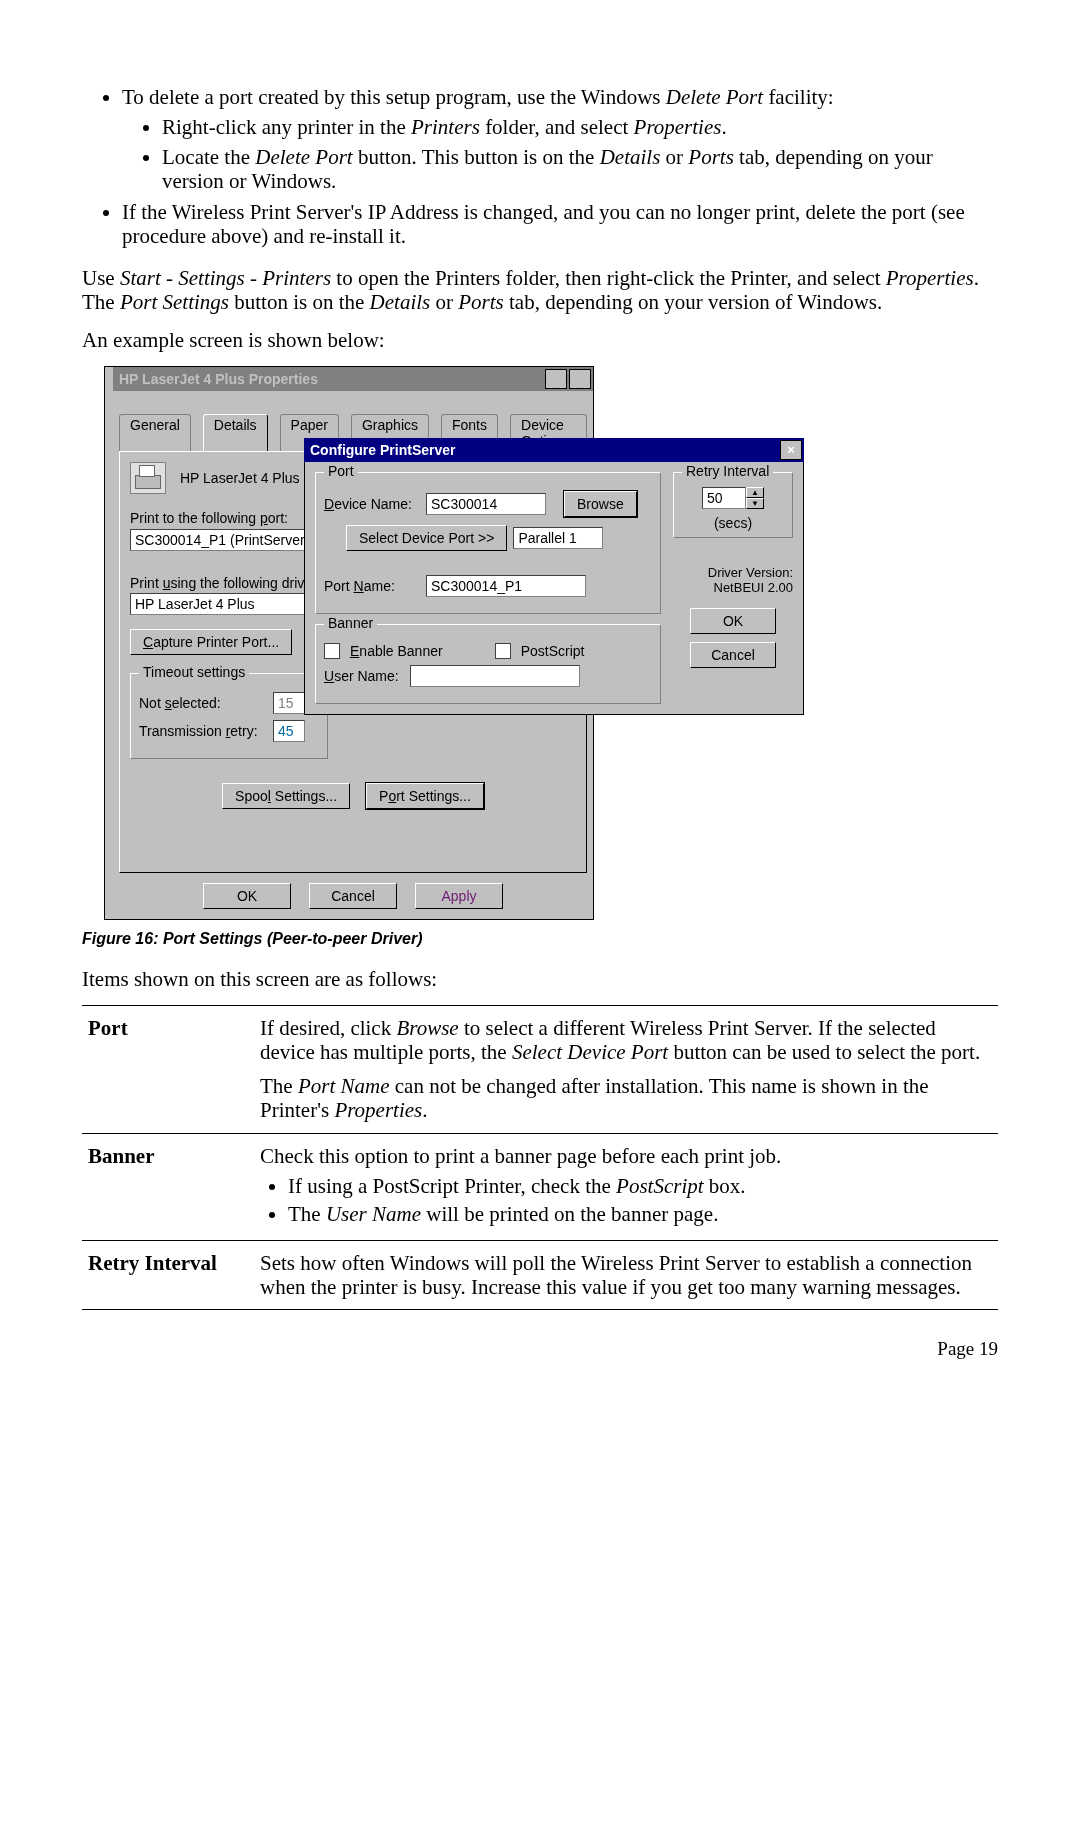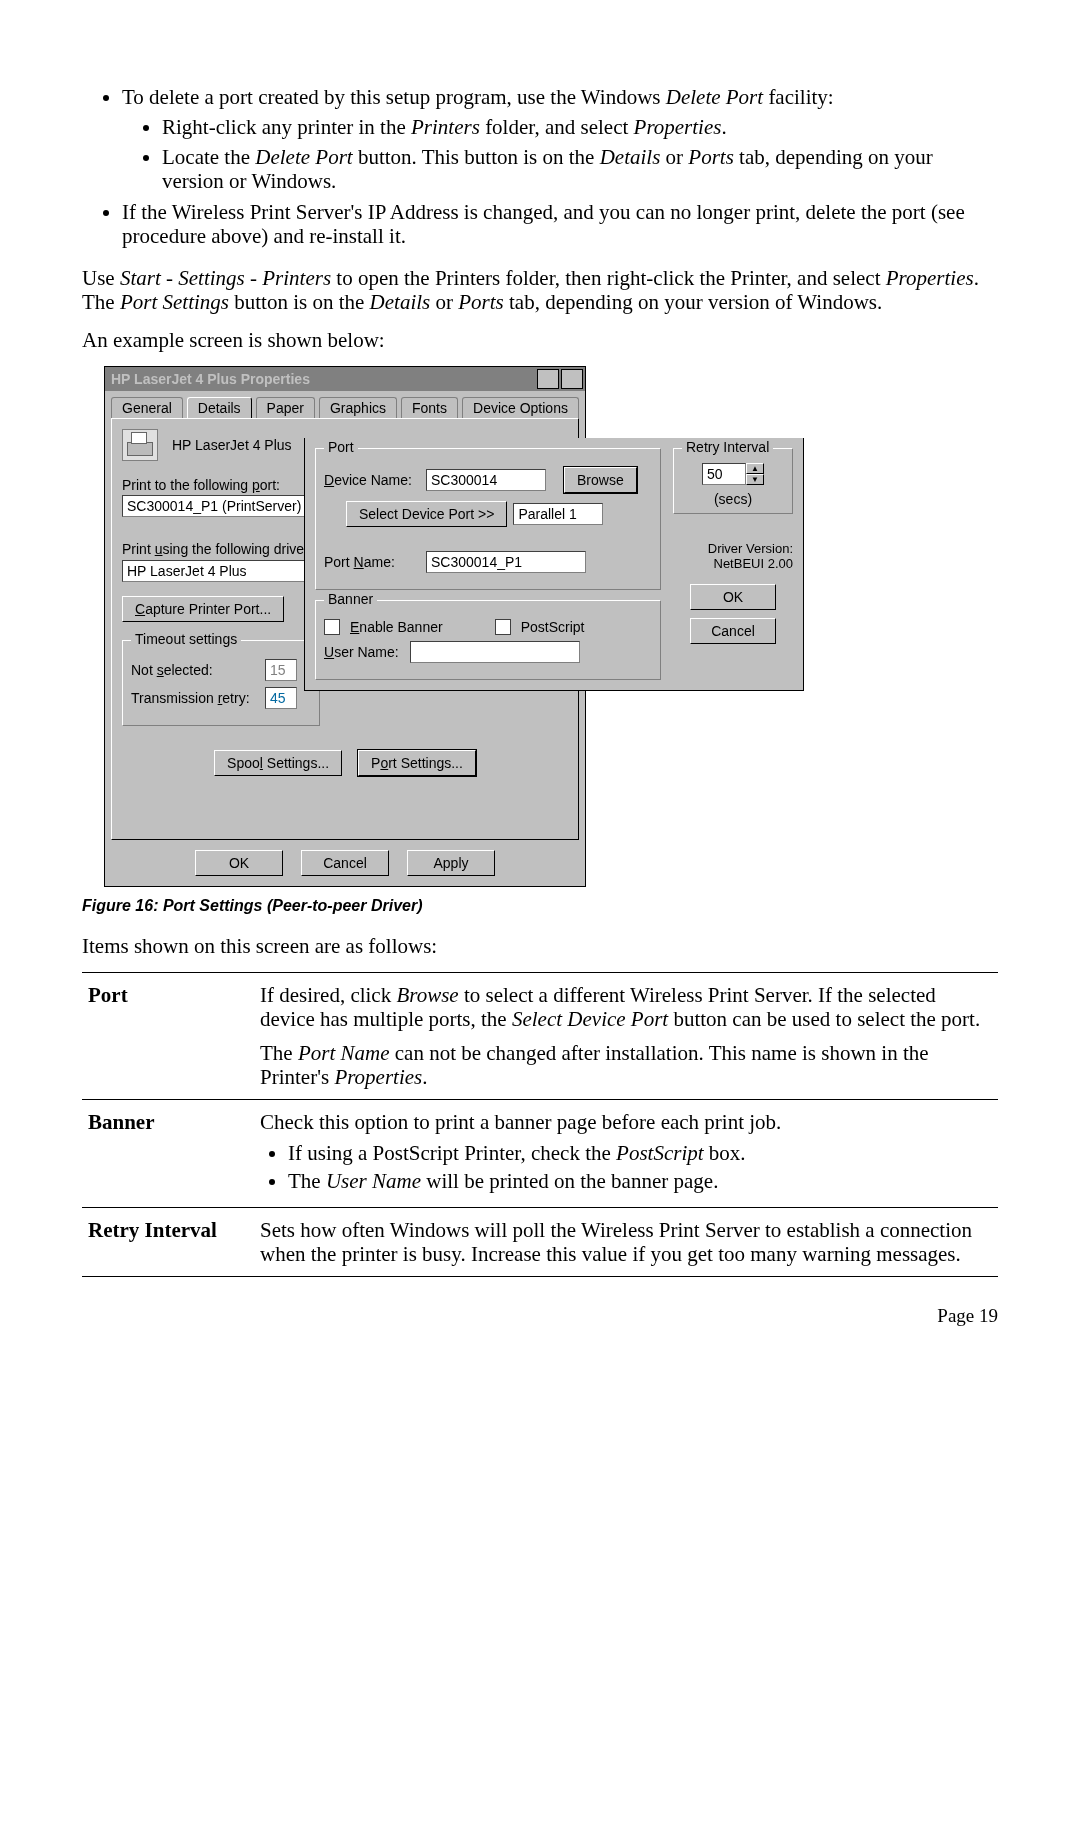--- a/index.html
+++ b/index.html
@@ -10,35 +10,35 @@
 ul.sub>li{margin-bottom:6px}
 .italic{font-style:italic}
 h2.section{font-family:Arial,Helvetica,sans-serif;font-weight:bold;font-size:22px;margin:24px 0 18px 0}
 p{margin:0 0 14px 0}
 .fig-area{width:700px;margin:14px 0 6px 22px;font-family:"MS Sans Serif",Tahoma,Arial,sans-serif;font-size:14px;position:relative}
 .win{border:1px solid #000;background:#c0c0c0;position:relative}
 .titlebar{display:flex;align-items:center;height:24px;background:#808080;color:#c0c0c0;font-weight:bold;padding:0 2px 0 6px}
 .titlebar.active{background:#000080;color:#fff}
 .titlebar .tt{flex:1}
 .tbtn{width:20px;height:18px;background:#c0c0c0;border:1px solid #000;margin-left:2px;display:flex;align-items:center;justify-content:center;font-family:Arial;font-size:13px;font-weight:bold}
-.tabs{display:flex;gap:4px;margin:6px 6px 0 6px}
+.tabs{display:flex;gap:12px;margin:23px 6px 0 6px}
 .tab{border:1px solid #808080;border-bottom:none;padding:2px 10px;background:#c0c0c0;border-top-left-radius:3px;border-top-right-radius:3px;font-size:14px}
 .tab.active{border-color:#fff #000 #c0c0c0 #fff;background:#c0c0c0}
 .tabbody{margin:0 6px 6px 6px;border:1px solid #808080;border-top-color:#fff;border-left-color:#fff;border-right-color:#000;border-bottom-color:#000;background:#c0c0c0;padding:10px 10px 12px 10px;position:relative}
 .printer-row{display:flex;align-items:center;gap:14px;margin-bottom:16px}
 .picon{width:34px;height:30px;border:1px solid #808080;background:#e0e0e0;position:relative}
 .picon::before{content:"";position:absolute;left:4px;top:12px;width:24px;height:12px;background:#bbb;border:1px solid #666}
 .picon::after{content:"";position:absolute;left:8px;top:2px;width:14px;height:10px;background:#fff;border:1px solid #666}
 .lbl{font-size:14px;margin-bottom:2px}
 .field{background:#fff;border:1px solid #808080;border-top-color:#404040;border-left-color:#404040;height:22px;line-height:20px;padding:0 4px;font-size:14px;box-sizing:border-box}
 .w180{width:190px}
 .btn95{background:#c0c0c0;border:1px solid #000;border-top-color:#fff;border-left-color:#fff;height:26px;padding:0 12px;font-size:14px;min-width:78px}
 .btn95.small{min-width:0}
 .btn95.def{outline:1px solid #000}
-.btn95.disabled{color:#000000}
+.btn95.disabled{color:#701a75}
 .groupbox{border:1px solid #808080;border-top-color:#fff;border-left-color:#fff;margin-top:18px;padding:18px 8px 10px 8px;position:relative}
 .groupbox>.legend{position:absolute;top:-10px;left:8px;background:#c0c0c0;padding:0 4px;font-size:14px}
 .row{display:flex;align-items:center;gap:6px;margin-bottom:6px}
 .bottom-btns{display:flex;justify-content:center;gap:16px;margin-top:10px}
 .dlg-btns{display:flex;justify-content:center;gap:18px;margin:10px 0 0 0}
 .configure{position:absolute;left:200px;top:72px;width:500px}
 .cfg-body{background:#c0c0c0;border:1px solid #000;border-top:none;padding:10px}
 .cfg .groupbox{margin-top:0}
 .cfg-row{display:flex;gap:12px}
 .cfg-col1{flex:1}
@@ -83,21 +83,21 @@
 
 
 
 <p>
 <span>Use </span><span class="italic">Start - Settings - Printers</span><span> to open the Printers folder, then right-click the Printer, and select </span><span class="italic">Properties</span><span>. The </span><span class="italic">Port Settings</span><span> button is on the </span><span class="italic">Details</span><span> or </span><span class="italic">Ports</span><span> tab, depending on your version of Windows.</span>
 </p>
 
 <p>An example screen is shown below:</p>
 
 <div class="fig-area">
-  <div class="win" style="width:480px;">
+  <div class="win" style="width:480px;padding-left:8px;">
     <div class="titlebar">
       <span class="tt">HP LaserJet 4 Plus Properties</span>
       <span class="tbtn">?</span>
       <span class="tbtn">×</span>
     </div>
     <div class="tabs">
       <div class="tab">General</div>
       <div class="tab active">Details</div>
       <div class="tab">Paper</div>
       <div class="tab">Graphics</div>
@@ -137,20 +137,24 @@
       </div>
     </div>
     <div class="dlg-btns" style="padding-bottom:10px">
       <button class="btn95" style="min-width:88px">OK</button>
       <button class="btn95" style="min-width:88px">Cancel</button>
       <button class="btn95 disabled" style="min-width:88px">Apply</button>
     </div>
   </div>
 
   <div class="configure">
+    <div class="titlebar active">
+      <span class="tt">Configure PrintServer</span>
+      <span class="tbtn">×</span>
+    </div>
     <div class="cfg-body cfg">
       <div class="cfg-row">
         <div class="cfg-col1">
           <div class="groupbox">
             <div class="legend">Port</div>
             <div class="row">
               <span style="width:96px"><span class="u">D</span>evice Name:</span>
               <span class="field" style="width:120px">SC300014</span>
               <span style="width:6px"></span>
               <button class="btn95 def small">Browse</button>

